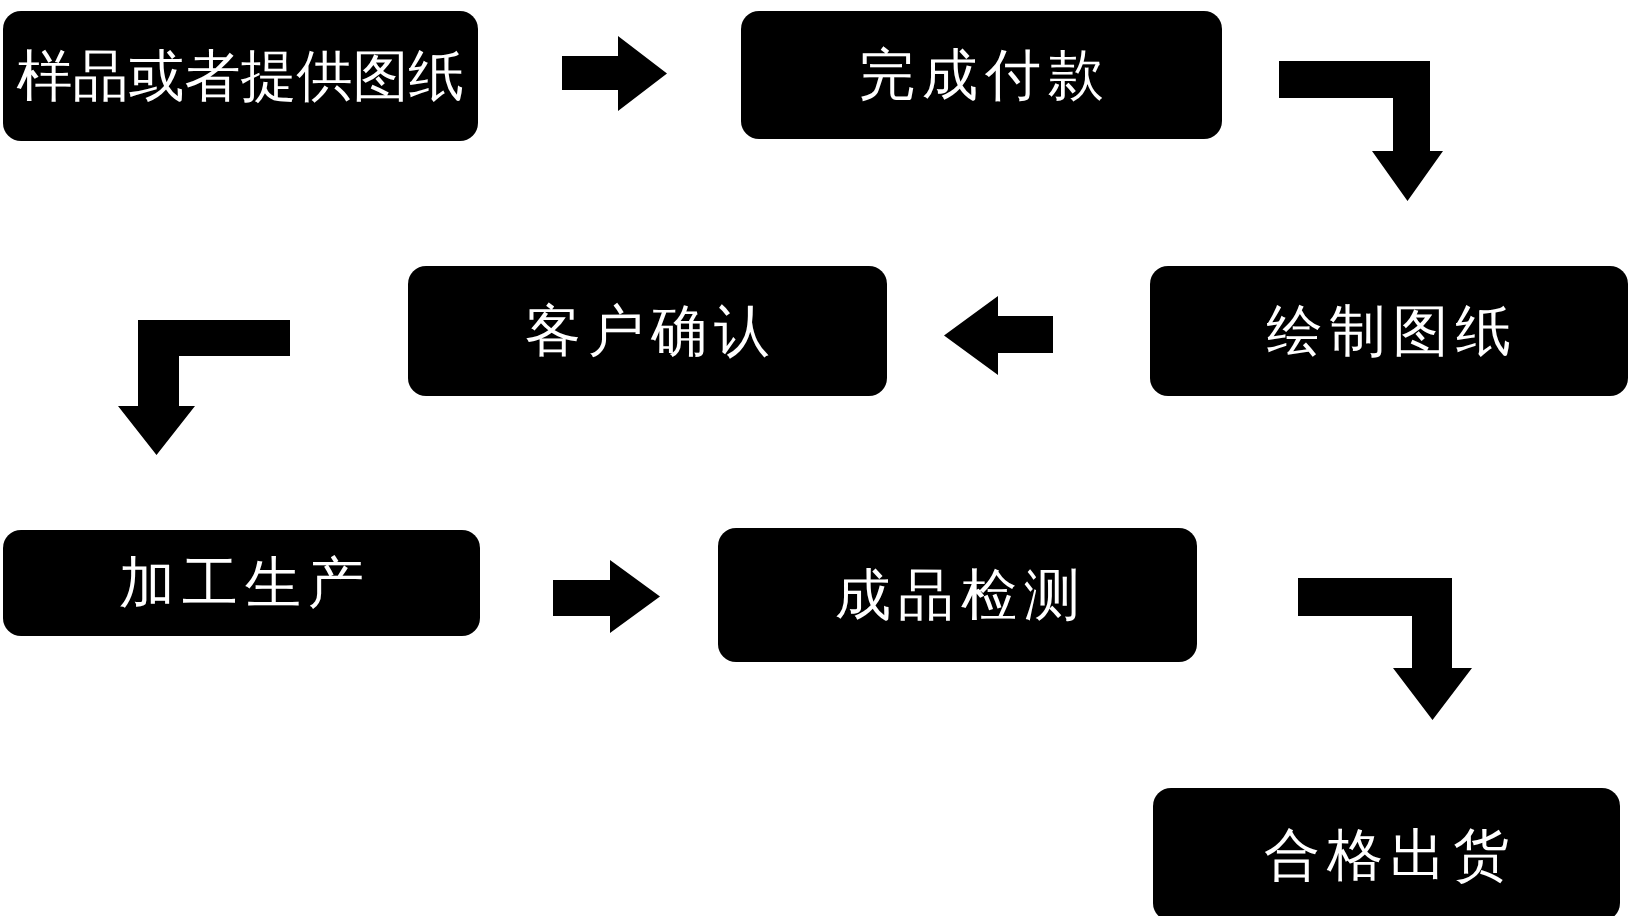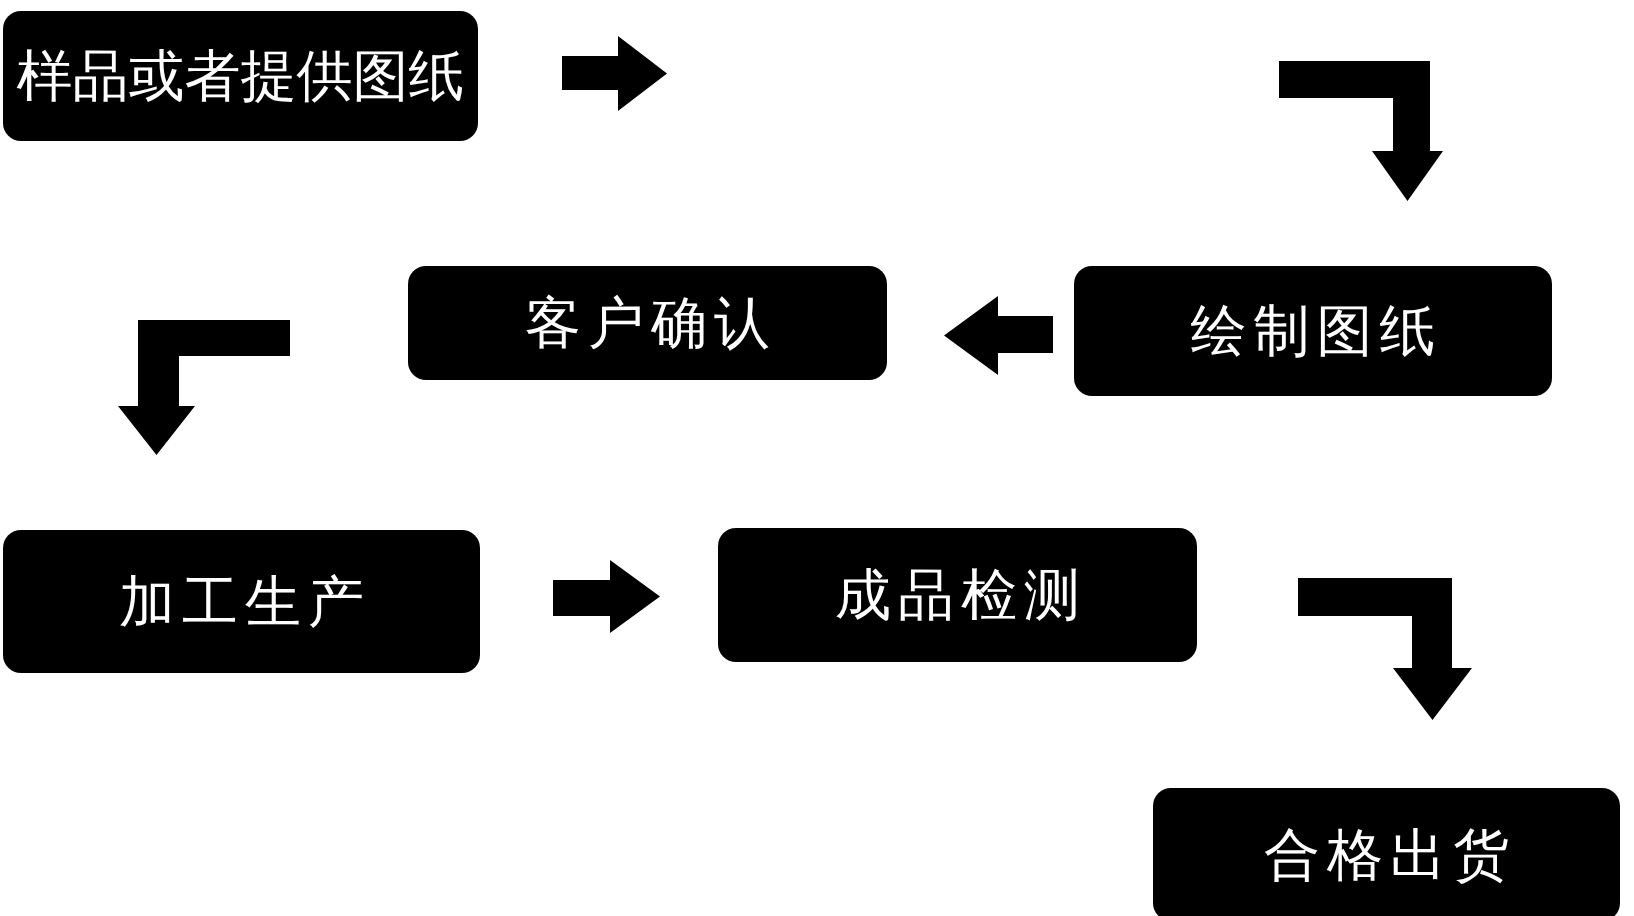--- a/index.html
+++ b/index.html
@@ -30,23 +30,23 @@
     font-weight: 400;
     line-height: 1;
     white-space: nowrap;
   }
   .spaced .node-label {
     letter-spacing: 7px;
     text-indent: 7px; 
   }
   .n1 { left: 3px;    top: 3px;   width: 475px; height: 130px; }
   .n2 { left: 741px;  top: 3px;   width: 481px; height: 128px; }
-  .n3 { left: 1074px; top: 258px; width: 478px; height: 130px; }
-  .n4 { left: 408px;  top: 258px; width: 479px; height: 114px; }
-  .n5 { left: 3px;    top: 522px; width: 477px; height: 143px; }
+  .n3 { left: 1150px; top: 258px; width: 478px; height: 130px; }
+  .n4 { left: 408px;  top: 258px; width: 479px; height: 130px; }
+  .n5 { left: 3px;    top: 522px; width: 477px; height: 106px; }
   .n6 { left: 718px;  top: 520px; width: 479px; height: 134px; text-decoration: underline; }
   .n7 { left: 1153px; top: 780px; width: 467px; height: 133px; text-align: center; }
   .arrow-layer {
     position: absolute;
     left: 0;
     top: 0;
     width: 1634px;
     height: 916px;
     pointer-events: none;
   }
@@ -54,20 +54,23 @@
 </style>
 </head>
 <body>
 
 <div class="canvas">
 
   <div class="node n1">
     <span class="node-label">样品或者提供图纸</span>
   </div>
 
+  <div class="node n2 spaced">
+    <span class="node-label">完成付款</span>
+  </div>
 
   <div class="node n3 spaced">
     <span class="node-label">绘制图纸</span>
   </div>
 
   <div class="node n4 spaced">
     <span class="node-label">客户确认</span>
   </div>
 
   <div class="node n5 spaced">

